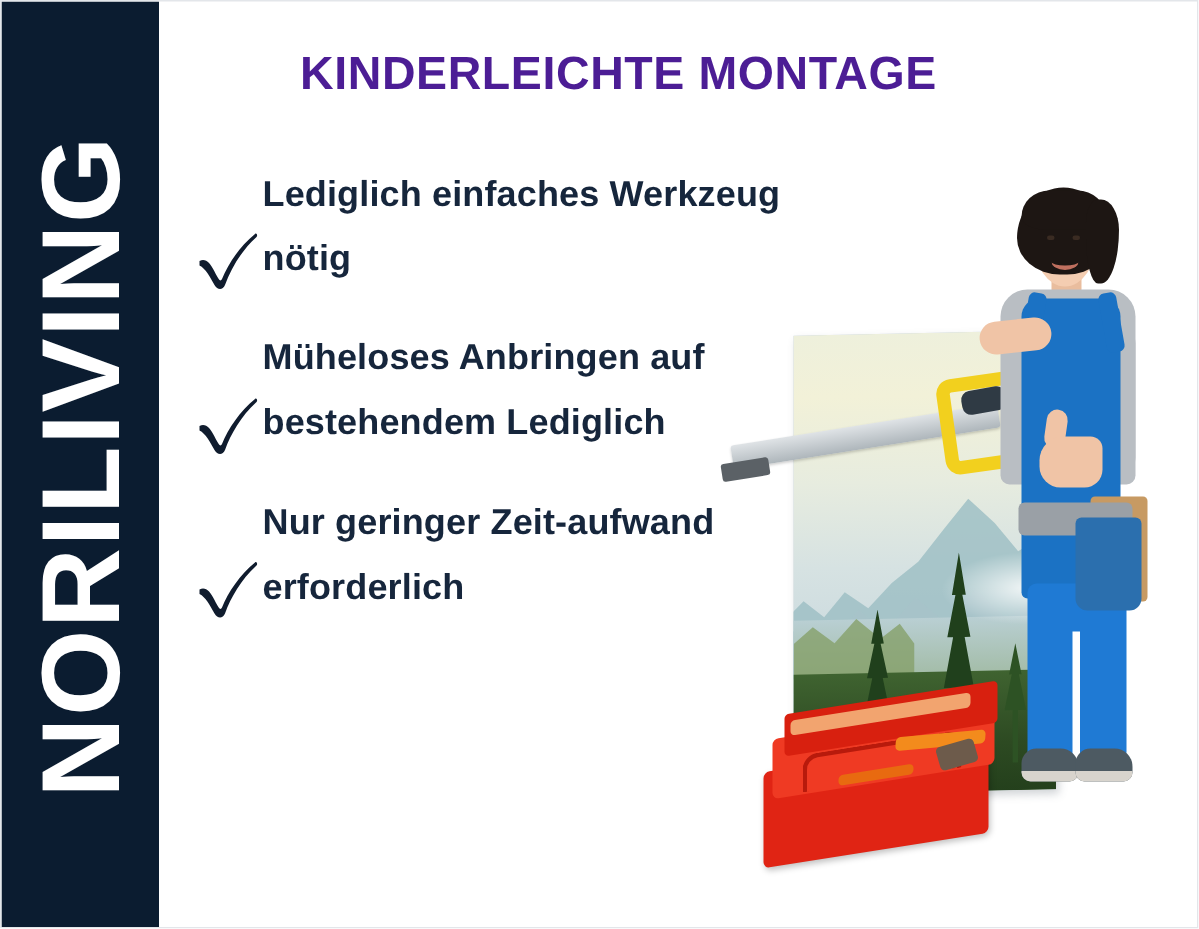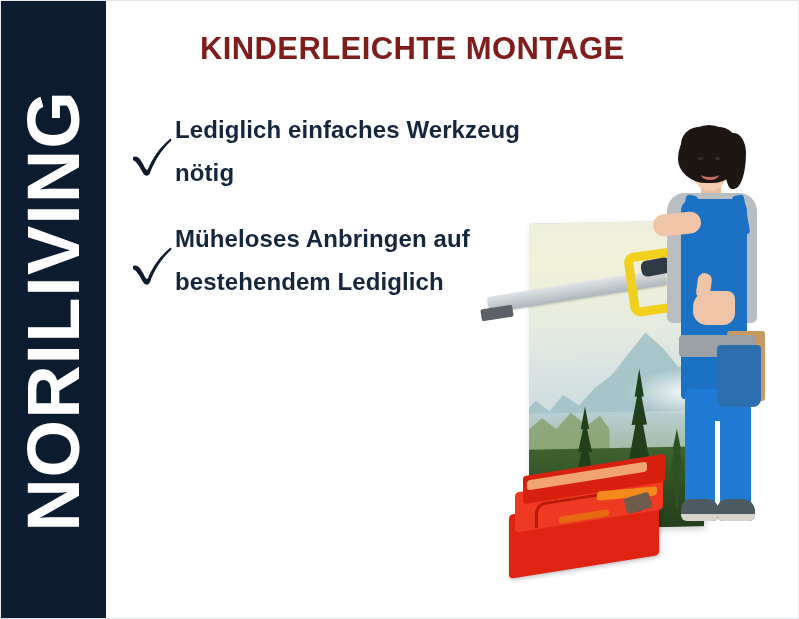--- a/index.html
+++ b/index.html
@@ -31,37 +31,37 @@
     font-size:74px;
     font-weight:bold;
     letter-spacing:1px;
     line-height:1;
   }
 
   
   .headline{
     position:absolute;
     left:199px;top:30px;
-    color:#7f1d1d;
+    color:#4c1d95;
     font-size:31px;
     font-weight:bold;
     letter-spacing:0.4px;
     white-space:nowrap;
   }
 
   
   .bullets{
     position:absolute;
     left:128px;top:108px;
     width:400px;
   }
   .bullet{
     position:relative;
     display:flex;
-    align-items:center;
+    align-items:flex-end;
     margin-bottom:24px;
   }
   .check{
     flex:0 0 auto;
     width:46px;height:44px;
     margin-top:6px;
   }
   .check svg{display:block;}
   .btext{
     color:#16263c;
@@ -296,20 +296,28 @@
 
     <div class="bullet">
       <span class="check">
         <svg width="46" height="44" viewBox="0 0 46 44">
           <path d="M4 24 C8 22 11 25 14 31 C17 37 18 38 19 36 C23 26 31 14 41 6 C42 5 43 7 42 8 C32 17 25 29 21 40 C19.5 43.5 16 43.5 14 40 C11 34.5 8 29 4 27 Z" fill="#101c2e"></path>
         </svg>
       </span>
       <span class="btext">Müheloses Anbringen auf bestehendem Lediglich</span>
     </div>
 
+    <div class="bullet">
+      <span class="check">
+        <svg width="46" height="44" viewBox="0 0 46 44">
+          <path d="M4 24 C8 22 11 25 14 31 C17 37 18 38 19 36 C23 26 31 14 41 6 C42 5 43 7 42 8 C32 17 25 29 21 40 C19.5 43.5 16 43.5 14 40 C11 34.5 8 29 4 27 Z" fill="#101c2e"></path>
+        </svg>
+      </span>
+      <span class="btext">Nur geringer Zeit-aufwand erforderlich</span>
+    </div>
 
   </div>
 
   <div class="photo">
 
     <div class="panel">
       <div class="sky"></div>
       <div class="mtn-far"></div>
       <div class="mtn-mid"></div>
       <div class="valley"></div>

